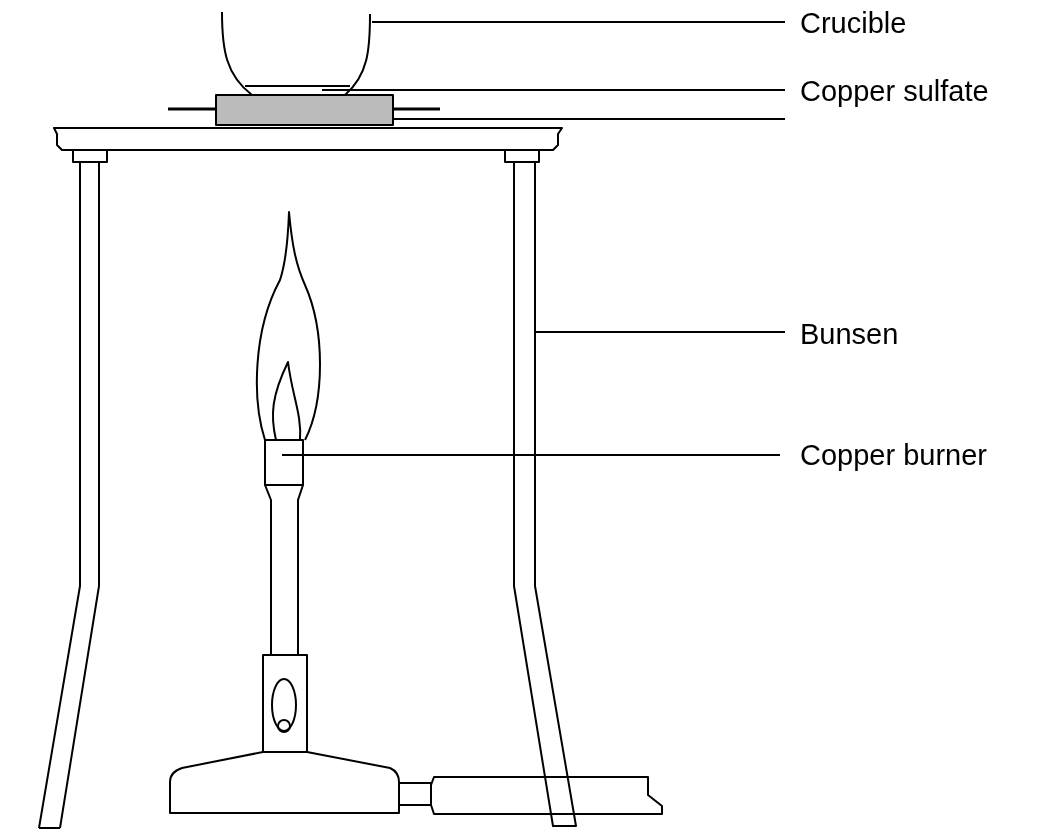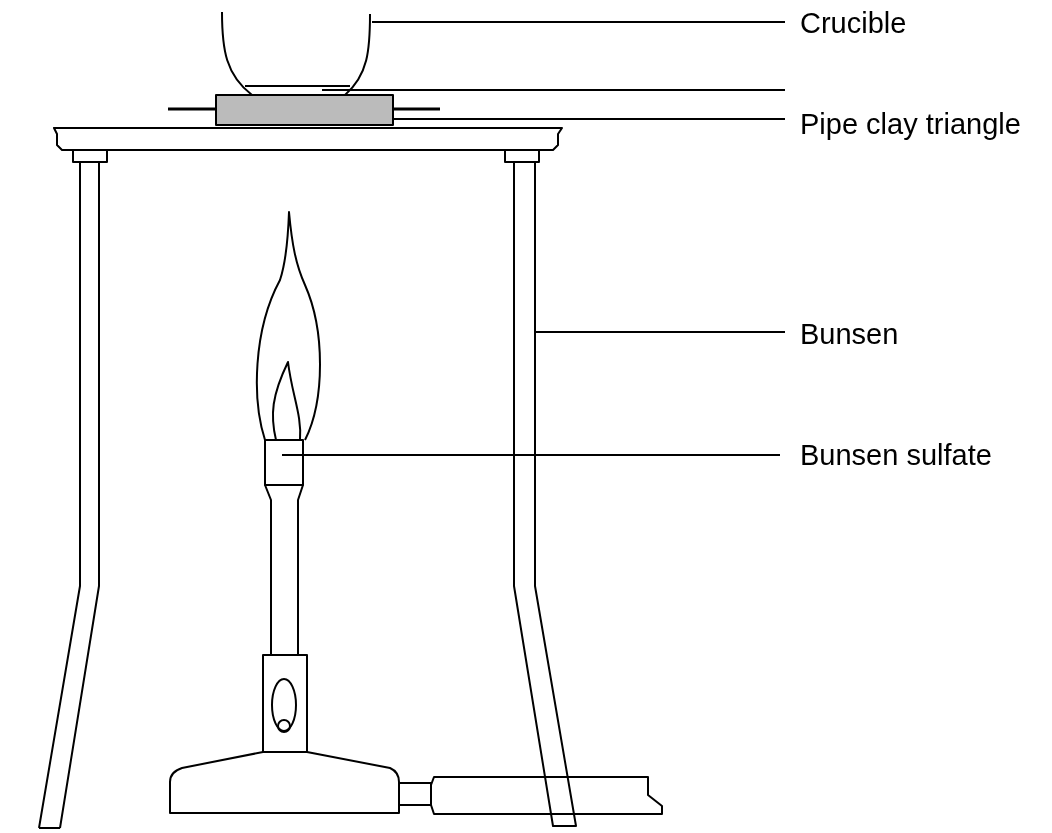--- a/index.html
+++ b/index.html
@@ -53,16 +53,16 @@
   <g stroke-width="2">
     <line x1="372" y1="22" x2="785" y2="22"></line>
     <line x1="322" y1="90" x2="785" y2="90"></line>
     <line x1="394" y1="119" x2="785" y2="119"></line>
     <line x1="535" y1="332" x2="785" y2="332"></line>
     <line x1="282" y1="455" x2="780" y2="455"></line>
   </g>
 </svg>
 
 <div class="lbl" style="left:800px;top:9px">Crucible</div>
-<div class="lbl" style="left:800px;top:110px">Pipe clay triangle</div>
+<div class="lbl" style="left:800px;top:77px">Copper sulfate</div>
 <div class="lbl" style="left:800px;top:320px">Bunsen</div>
-<div class="lbl" style="left:800px;top:441px">Bunsen sulfate</div>
+<div class="lbl" style="left:800px;top:441px">Copper burner</div>
 </div>
 
 </body></html>

